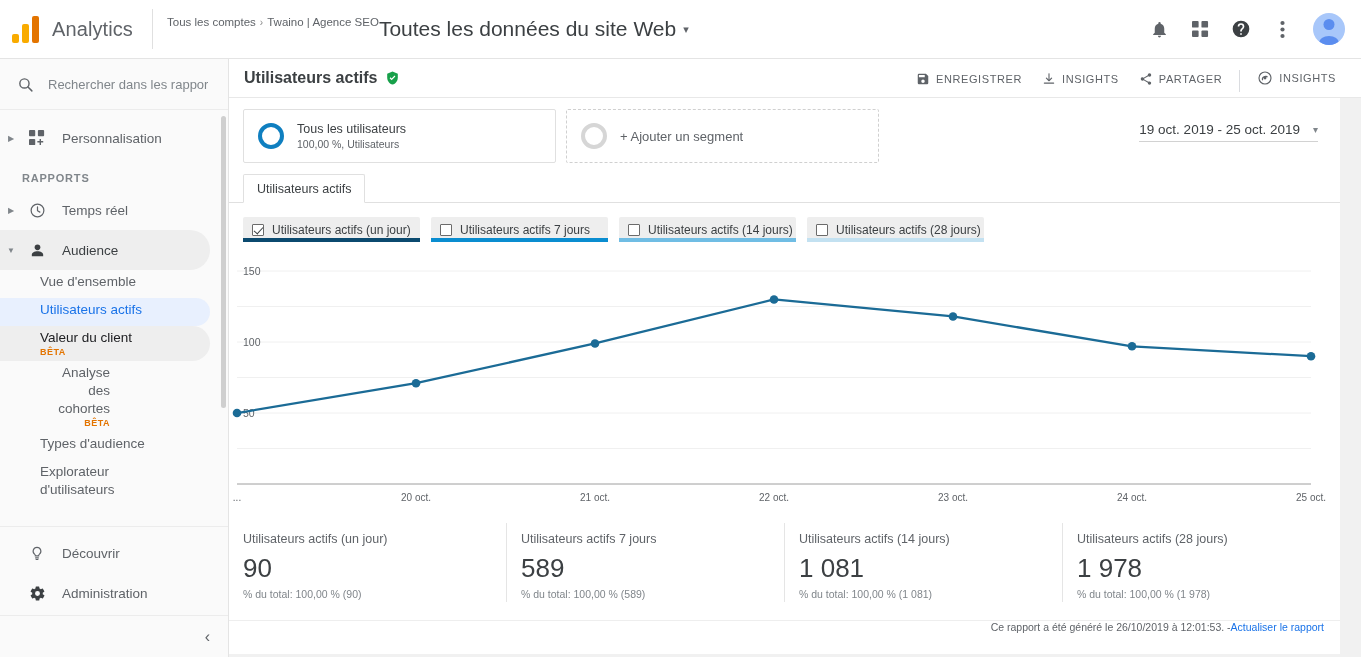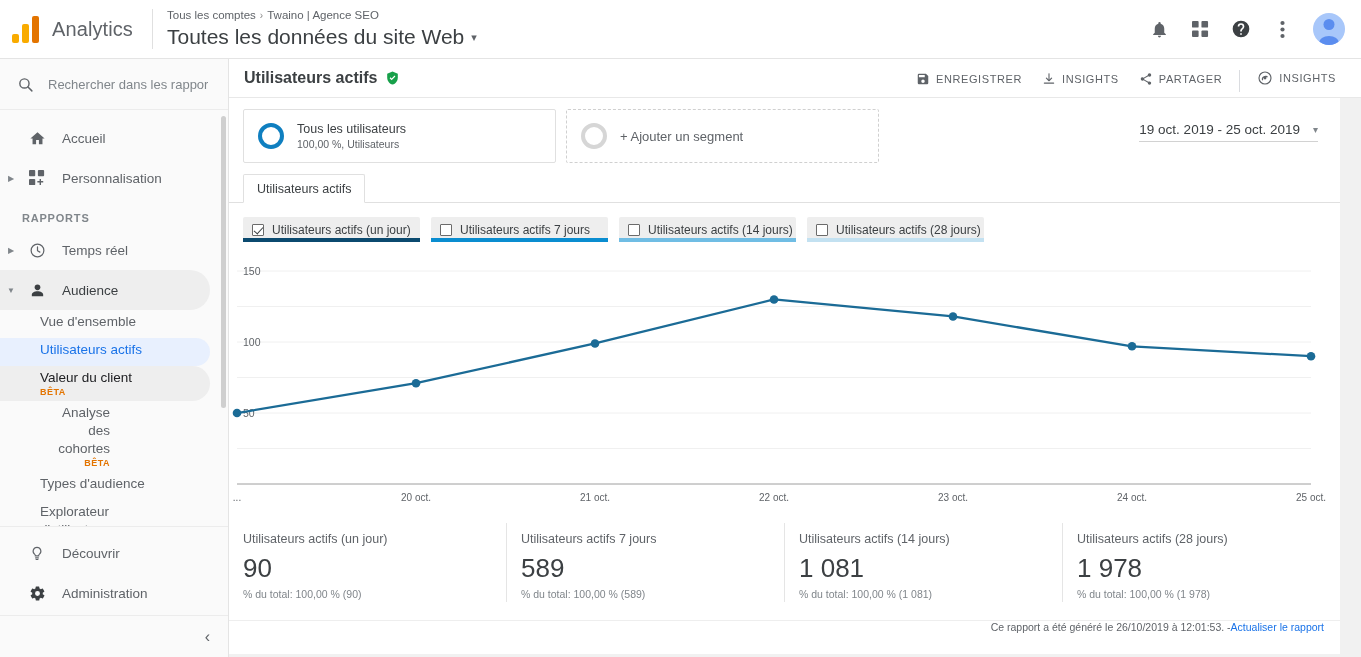--- a/index.html
+++ b/index.html
@@ -21,21 +21,21 @@
   .brand { display: flex; align-items: center; padding-left: 12px; width: 148px; }
   .ga-logo { width: 30px; height: 28px; position: relative; margin-right: 10px; }
   .ga-logo i { position: absolute; bottom: 0; display: block; border-radius: 2px; }
   .ga-b1 { left: 0; width: 7px; height: 9px; background: #f9ab00; border-radius: 50%; }
   .ga-b2 { left: 10px; width: 7px; height: 19px; background: #f9ab00; }
   .ga-b3 { left: 20px; width: 7px; height: 27px; background: #e37400; }
   .brand-name { font-size: 20px; color: #5f6368; letter-spacing: .1px; }
 
   .vdiv { width: 1px; height: 40px; background: #e0e0e0; margin: 0 14px 0 4px; }
 
-  .acct { display: flex; flex-direction: column; justify-content: center; }
+  .acct { display: flex; justify-content: center; }
   .crumbs { font-size: 11.5px; color: #5f6368; line-height: 15px; }
   .crumb-sep { margin: 0 4px; font-size: 10px; color: #8a8a8a; }
   .view-title { font-size: 21px; color: #3c4043; line-height: 28px; display: flex; align-items: center; }
   .view-caret { margin-left: 7px; font-size: 11px; color: #5f6368; }
 
   .topbar-right { margin-left: auto; display: flex; align-items: center; padding-right: 16px; gap: 5px; }
   .ticon { width: 36px; height: 36px; display: flex; align-items: center; justify-content: center; border-radius: 50%; color: #5f6368; cursor: pointer; }
   .avatar { width: 32px; height: 32px; border-radius: 50%; background: #a8c7fa; margin-left: 8px; position: relative; overflow: hidden; cursor: pointer; }
   .avatar::before { content:""; position:absolute; top:6px; left:50%; transform:translateX(-50%); width:11px; height:11px; border-radius:50%; background:#5b8def; }
   .avatar::after { content:""; position:absolute; bottom:-5px; left:50%; transform:translateX(-50%); width:20px; height:14px; border-radius:50% 50% 0 0; background:#5b8def; }
@@ -222,29 +222,20 @@
             <circle cx="10.5" cy="10.5" r="6.5"></circle>
             <line x1="15.5" y1="15.5" x2="21" y2="21" stroke-linecap="round"></line>
           </svg>
       </span>
       <input type="text" placeholder="Rechercher dans les rapports" style="">
     </div>
 
     <div class="navscroll">
       <div class="nav-sb"></div>
 
-      <div class="nrow">
-        <span class="arrow"></span>
-        <span class="nicon">
-          <svg width="17" height="17" viewBox="0 0 24 24" fill="#5f6368">
-              <path d="M10 20v-6h4v6h5v-8h3L12 3 2 12h3v8z"></path>
-            </svg>
-        </span>
-        <span class="nlabel">Accueil</span>
-      </div>
 
       <div class="nrow">
         <span class="arrow">▶</span>
         <span class="nicon">
           <svg width="16" height="16" viewBox="0 0 18 18" fill="#5f6368">
               <rect x="0" y="0" width="7" height="7" rx="1"></rect>
               <rect x="10" y="0" width="7" height="7" rx="1"></rect>
               <rect x="0" y="10" width="7" height="7" rx="1"></rect>
               <path d="M13.5 10v2.5H16v1.6h-2.5V17h-1.6v-2.9H9.4v-1.6h2.5V10z"></path>
             </svg>

